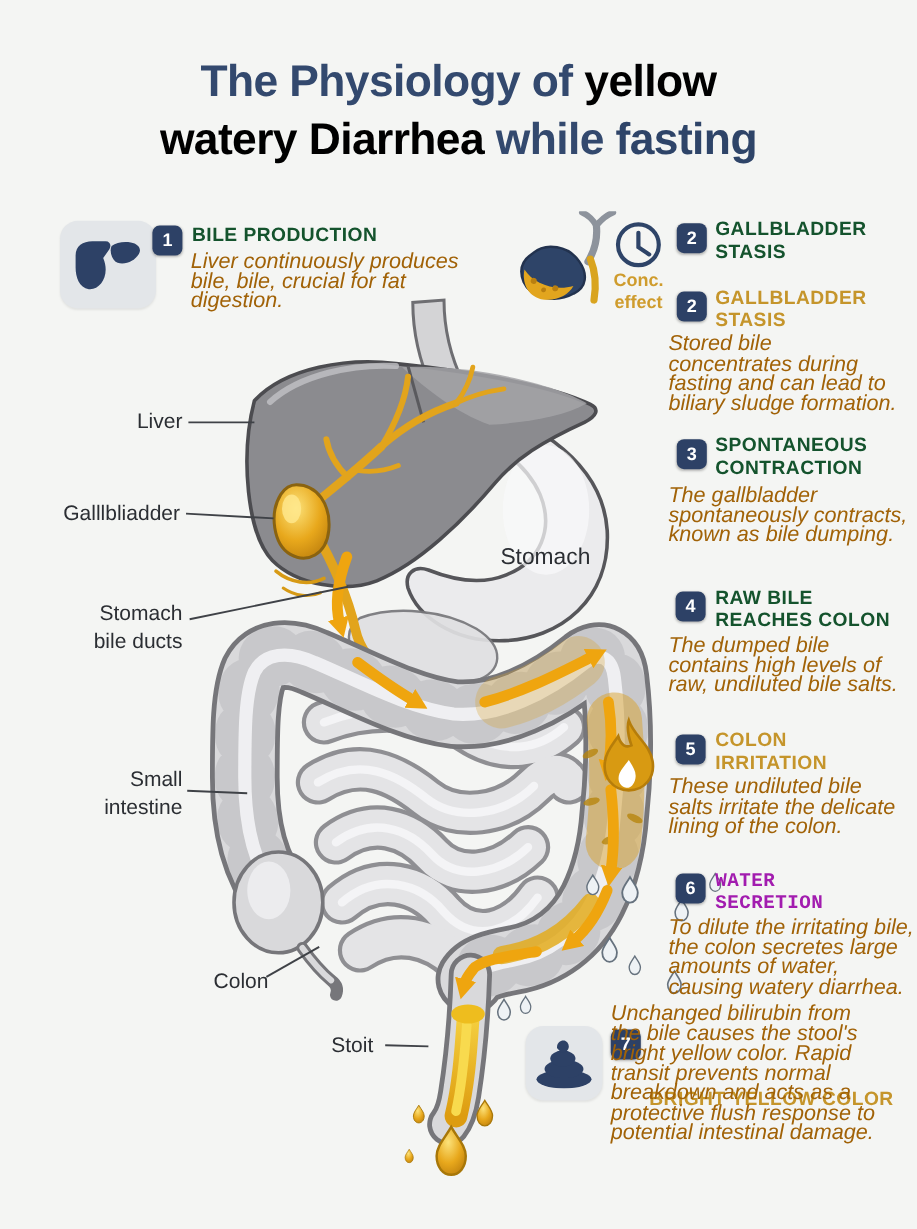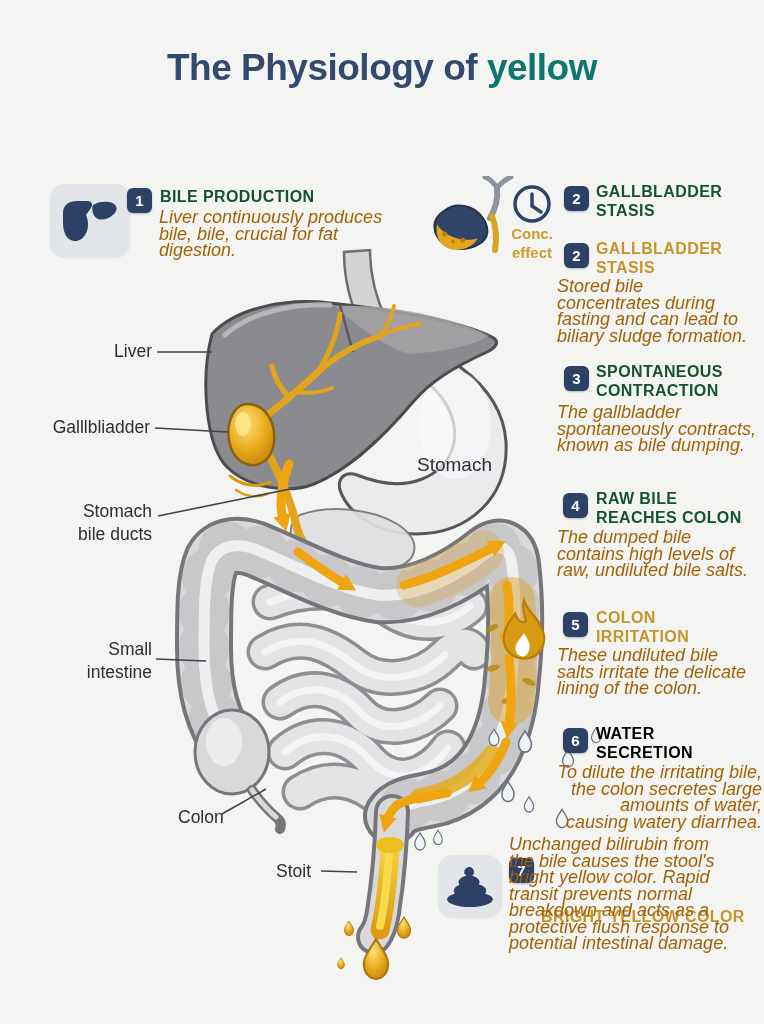--- a/index.html
+++ b/index.html
@@ -5,32 +5,32 @@
   html,body{margin:0;padding:0;}
   body{
     width:764px;height:1024px;position:relative;overflow:hidden;
     background:#f4f5f3;
     font-family:"Liberation Sans", sans-serif;
   }
   .abs{position:absolute;}
   
   .title{top:44px;left:0;width:764px;text-align:center;
     font-size:37px;line-height:48px;font-weight:700;color:#33496e;letter-spacing:-0.5px;}
-  .title .gold{color:#0f766e;text-align:right;}
+  .title .gold{color:#000000;text-align:right;}
   .title .navy{color:#33496e;font-weight:600;}
   .title .navy-bold{color:#2e4468;font-weight:800;}
   
   .badge{position:absolute;width:25px;height:25px;background:#2d4166;color:#ffffff;
     border-radius:6px;font-size:15px;font-weight:700;display:flex;align-items:center;
     justify-content:center;box-shadow:0 1px 2px rgba(0,0,0,.25);}
   .shead{position:absolute;font-weight:700;font-size:16px;line-height:18.5px;
     letter-spacing:.4px;color:#14532d;}
   .shead span{display:block;}
   .shead.gold{color:#c5952b;}
-  .shead.navy{color:#000000;}
+  .shead.navy{color:#a21caf;font-family:Liberation Mono, monospace;}
   .sbody{position:absolute;font-size:18px;line-height:16.5px;color:#a16207;font-style:italic;}
   .tile{position:absolute;background:#e3e6e9;border-radius:15px;
     display:flex;align-items:center;justify-content:center;box-shadow:0 1px 2px rgba(0,0,0,.08);}
   
   .lbl{position:absolute;font-size:17.5px;line-height:23px;color:#2b2e33;text-align:right;}
   .lbl.left{text-align:left;}
   .caption{position:absolute;font-size:15px;line-height:19px;font-weight:700;color:#cf9c2d;text-align:center;}
 </style>
 </head>
 <body>
@@ -216,20 +216,21 @@
     <line x1="155" y1="428" x2="228" y2="432"></line>
     <line x1="158" y1="516" x2="290" y2="489"></line>
     <line x1="156" y1="659" x2="206" y2="661"></line>
     <line x1="222" y1="814" x2="266" y2="789"></line>
     <line x1="321" y1="871" x2="357" y2="872"></line>
   </g>
 </svg>
 
 <div class="abs title">
   <div><span class="navy">The Physiology of </span><span class="gold">yellow</span></div>
+  <div><span class="gold">watery Diarrhea</span><span class="navy"> while </span><span class="navy-bold">fasting</span></div>
 </div>
 
 <div class="tile" style="left:50px;top:184px;width:80px;height:73px;">
   <svg width="58" height="46" viewBox="0 0 58 46">
     <path d="M2,15 C2,7 8,3 16,3 L27,3 C31,3 32,7 30,10 L25,17 C31,31 23,44 13,43 C5,42 2,33 2,25 Z" fill="#2d4166"></path>
     <path d="M32,7 C36,4 42,3 48,4 C54,5 57,9 55,13 C52,19 44,23 37,21 C32,19 30,11 32,7 Z" fill="#2d4166"></path>
   </svg>
 </div>
 <div class="badge" style="left:127px;top:188px;">1</div>
 <div class="shead" style="left:160px;top:188px;">
@@ -291,21 +292,21 @@
   <span>COLON</span>
   <span>IRRITATION</span>
 </div>
 <div class="sbody" style="left:557px;top:647px;width:196px;">These undiluted bile salts irritate the delicate lining of the colon.</div>
 
 <div class="badge" style="left:563px;top:728px;">6</div>
 <div class="shead navy" style="left:596px;top:725px;">
   <span>WATER</span>
   <span>SECRETION</span>
 </div>
-<div class="sbody" style="left:557px;top:764px;width:205px;text-align:right;">To dilute the irritating bile, the colon secretes large amounts of water, causing watery diarrhea.</div>
+<div class="sbody" style="left:557px;top:764px;width:205px;">To dilute the irritating bile, the colon secretes large amounts of water, causing watery diarrhea.</div>
 
 <div class="tile" style="left:438px;top:855px;width:64px;height:62px;">
   <svg width="50" height="42" viewBox="0 0 52 44">
     <ellipse cx="26" cy="36" rx="24" ry="8" fill="#2d4166"></ellipse>
     <ellipse cx="26" cy="27" rx="17" ry="8" fill="#2d4166"></ellipse>
     <ellipse cx="25" cy="18" rx="11" ry="7" fill="#2d4166"></ellipse>
     <path d="M20,9 C19,3 26,0 29,4 C32,8 29,13 24,13 Z" fill="#2d4166"></path>
   </svg>
 </div>
 <div class="badge" style="left:509px;top:858px;">7</div>

